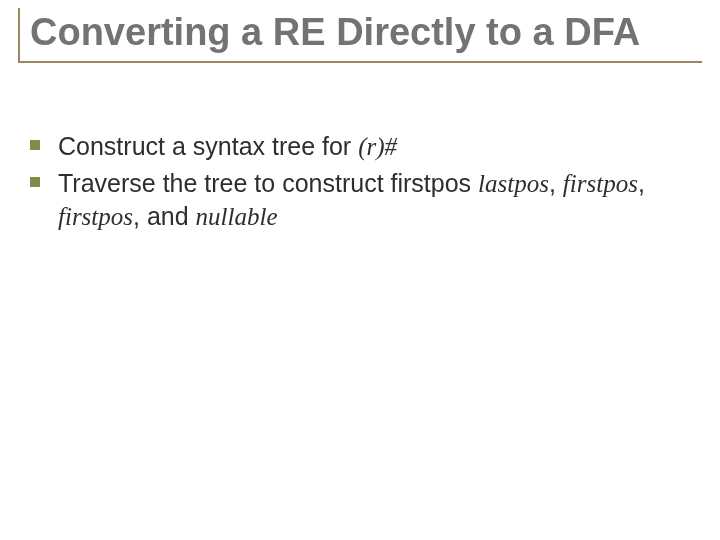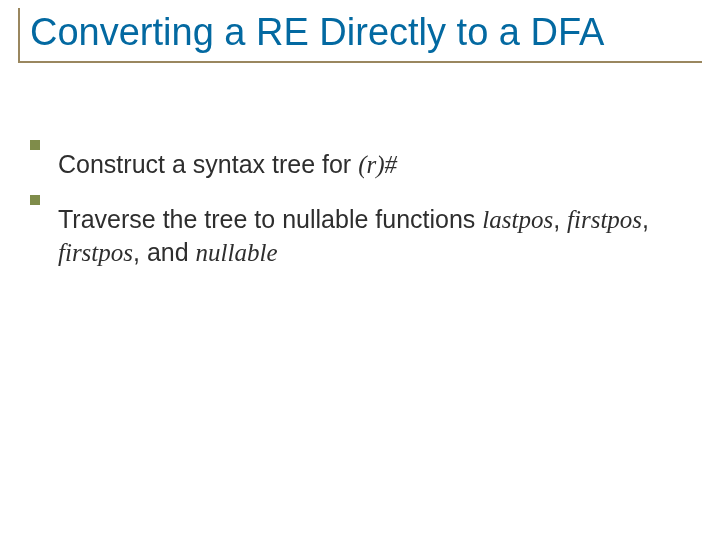--- a/index.html
+++ b/index.html
@@ -24,22 +24,22 @@
     top: 8px;
     width: 684px;
     border-left: 2px solid #9a875f;
     border-bottom: 2px solid #9a875f;
     padding: 2px 0 6px 10px;
     box-sizing: border-box;
   }
   .title {
     font-size: 38px;
     line-height: 1.18;
-    color: #0369a1;
-    font-weight: 400;
+    color: #737373;
+    font-weight: 700;
     letter-spacing: 0px;
   }
   
   .body {
     position: absolute;
     left: 30px;
     top: 130px;
     width: 660px;
   }
   .bullet {
@@ -53,21 +53,20 @@
     height: 10px;
     background: #7f8c4a;
     margin-top: 10px;
     margin-right: 18px;
   }
   .txt {
     flex: 1 1 auto;
     font-size: 25px;
     line-height: 1.28;
     color: #2e2e2e;
-    margin-top: 18px;
   }
   .it { font-style: italic; font-family: "Times New Roman", Times, serif; }
 </style>
 </head>
 <body>
 
 <div class="slide">
 
   <div class="title-wrap">
     <div class="title">Converting a RE Directly to a DFA</div>
@@ -78,19 +77,19 @@
     <div class="bullet">
       <div class="sq"></div>
       <div class="txt">
         <span>Construct a syntax tree for </span><span class="it">(r)#</span>
       </div>
     </div>
 
     <div class="bullet">
       <div class="sq"></div>
       <div class="txt">
-        <span>Traverse the tree to nullable functions </span><span class="it">lastpos</span><span>, </span><span class="it">firstpos</span><span>, </span><span class="it">firstpos</span><span>, and </span><span class="it">nullable</span>
+        <span>Traverse the tree to construct firstpos </span><span class="it">lastpos</span><span>, </span><span class="it">firstpos</span><span>, </span><span class="it">firstpos</span><span>, and </span><span class="it">nullable</span>
       </div>
     </div>
 
 
   </div>
 </div>
 
 </body></html>

